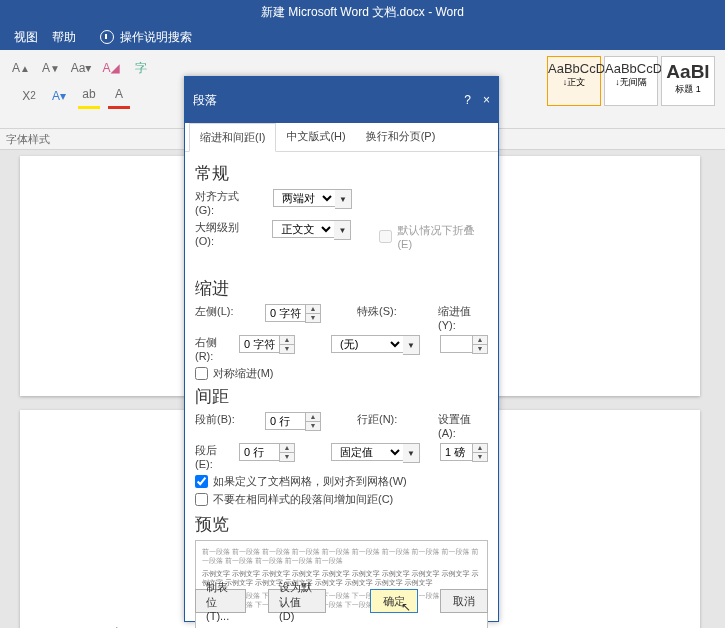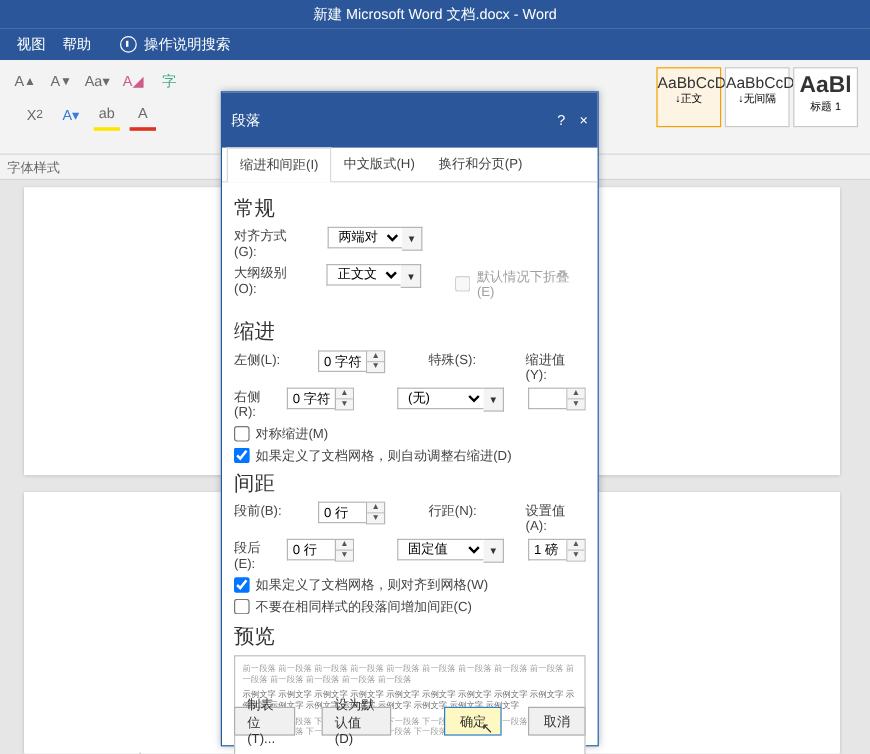--- a/index.html
+++ b/index.html
@@ -140,21 +140,21 @@
       <div class="wsel">
         <select class="sel-m"><option>正文文本</option></select>
         <div class="dd">▼</div>
       </div>
       <label class="chk" style="margin-left:8px;color:#a0a0a0">
         <input type="checkbox" disabled="" style="">
         <span>默认情况下折叠(E)</span>
       </label>
     </div>
 
-    <div class="sec" style="margin-top:12px">缩进</div>
+    <div class="sec" style="margin-top:24px">缩进</div>
     <div class="row">
       <span class="lbl2">左侧(L):</span>
       <div class="spin">
           <input type="text" value="0 字符" style="">
           <div class="spinbtns">
             <div>▲</div>
             <div>▼</div>
           </div>
         </div>
       <span class="lbl2" style="margin-left:16px">特殊(S):</span>
@@ -177,24 +177,20 @@
           <input type="text" style="width: 32px;" value="">
           <div class="spinbtns">
             <div>▲</div>
             <div>▼</div>
           </div>
         </div>
     </div>
     <label class="chk">
         <input type="checkbox" style="">
         <span>对称缩进(M)</span>
-      </label>
-    <label class="chk">
-        <input type="checkbox" checked="" style="">
-        <span>如果定义了文档网格，则自动调整右缩进(D)</span>
       </label>
 
     <div class="sec">间距</div>
     <div class="row">
       <span class="lbl2">段前(B):</span>
       <div class="spin">
           <input type="text" value="0 行" style="">
           <div class="spinbtns">
             <div>▲</div>
             <div>▼</div>

